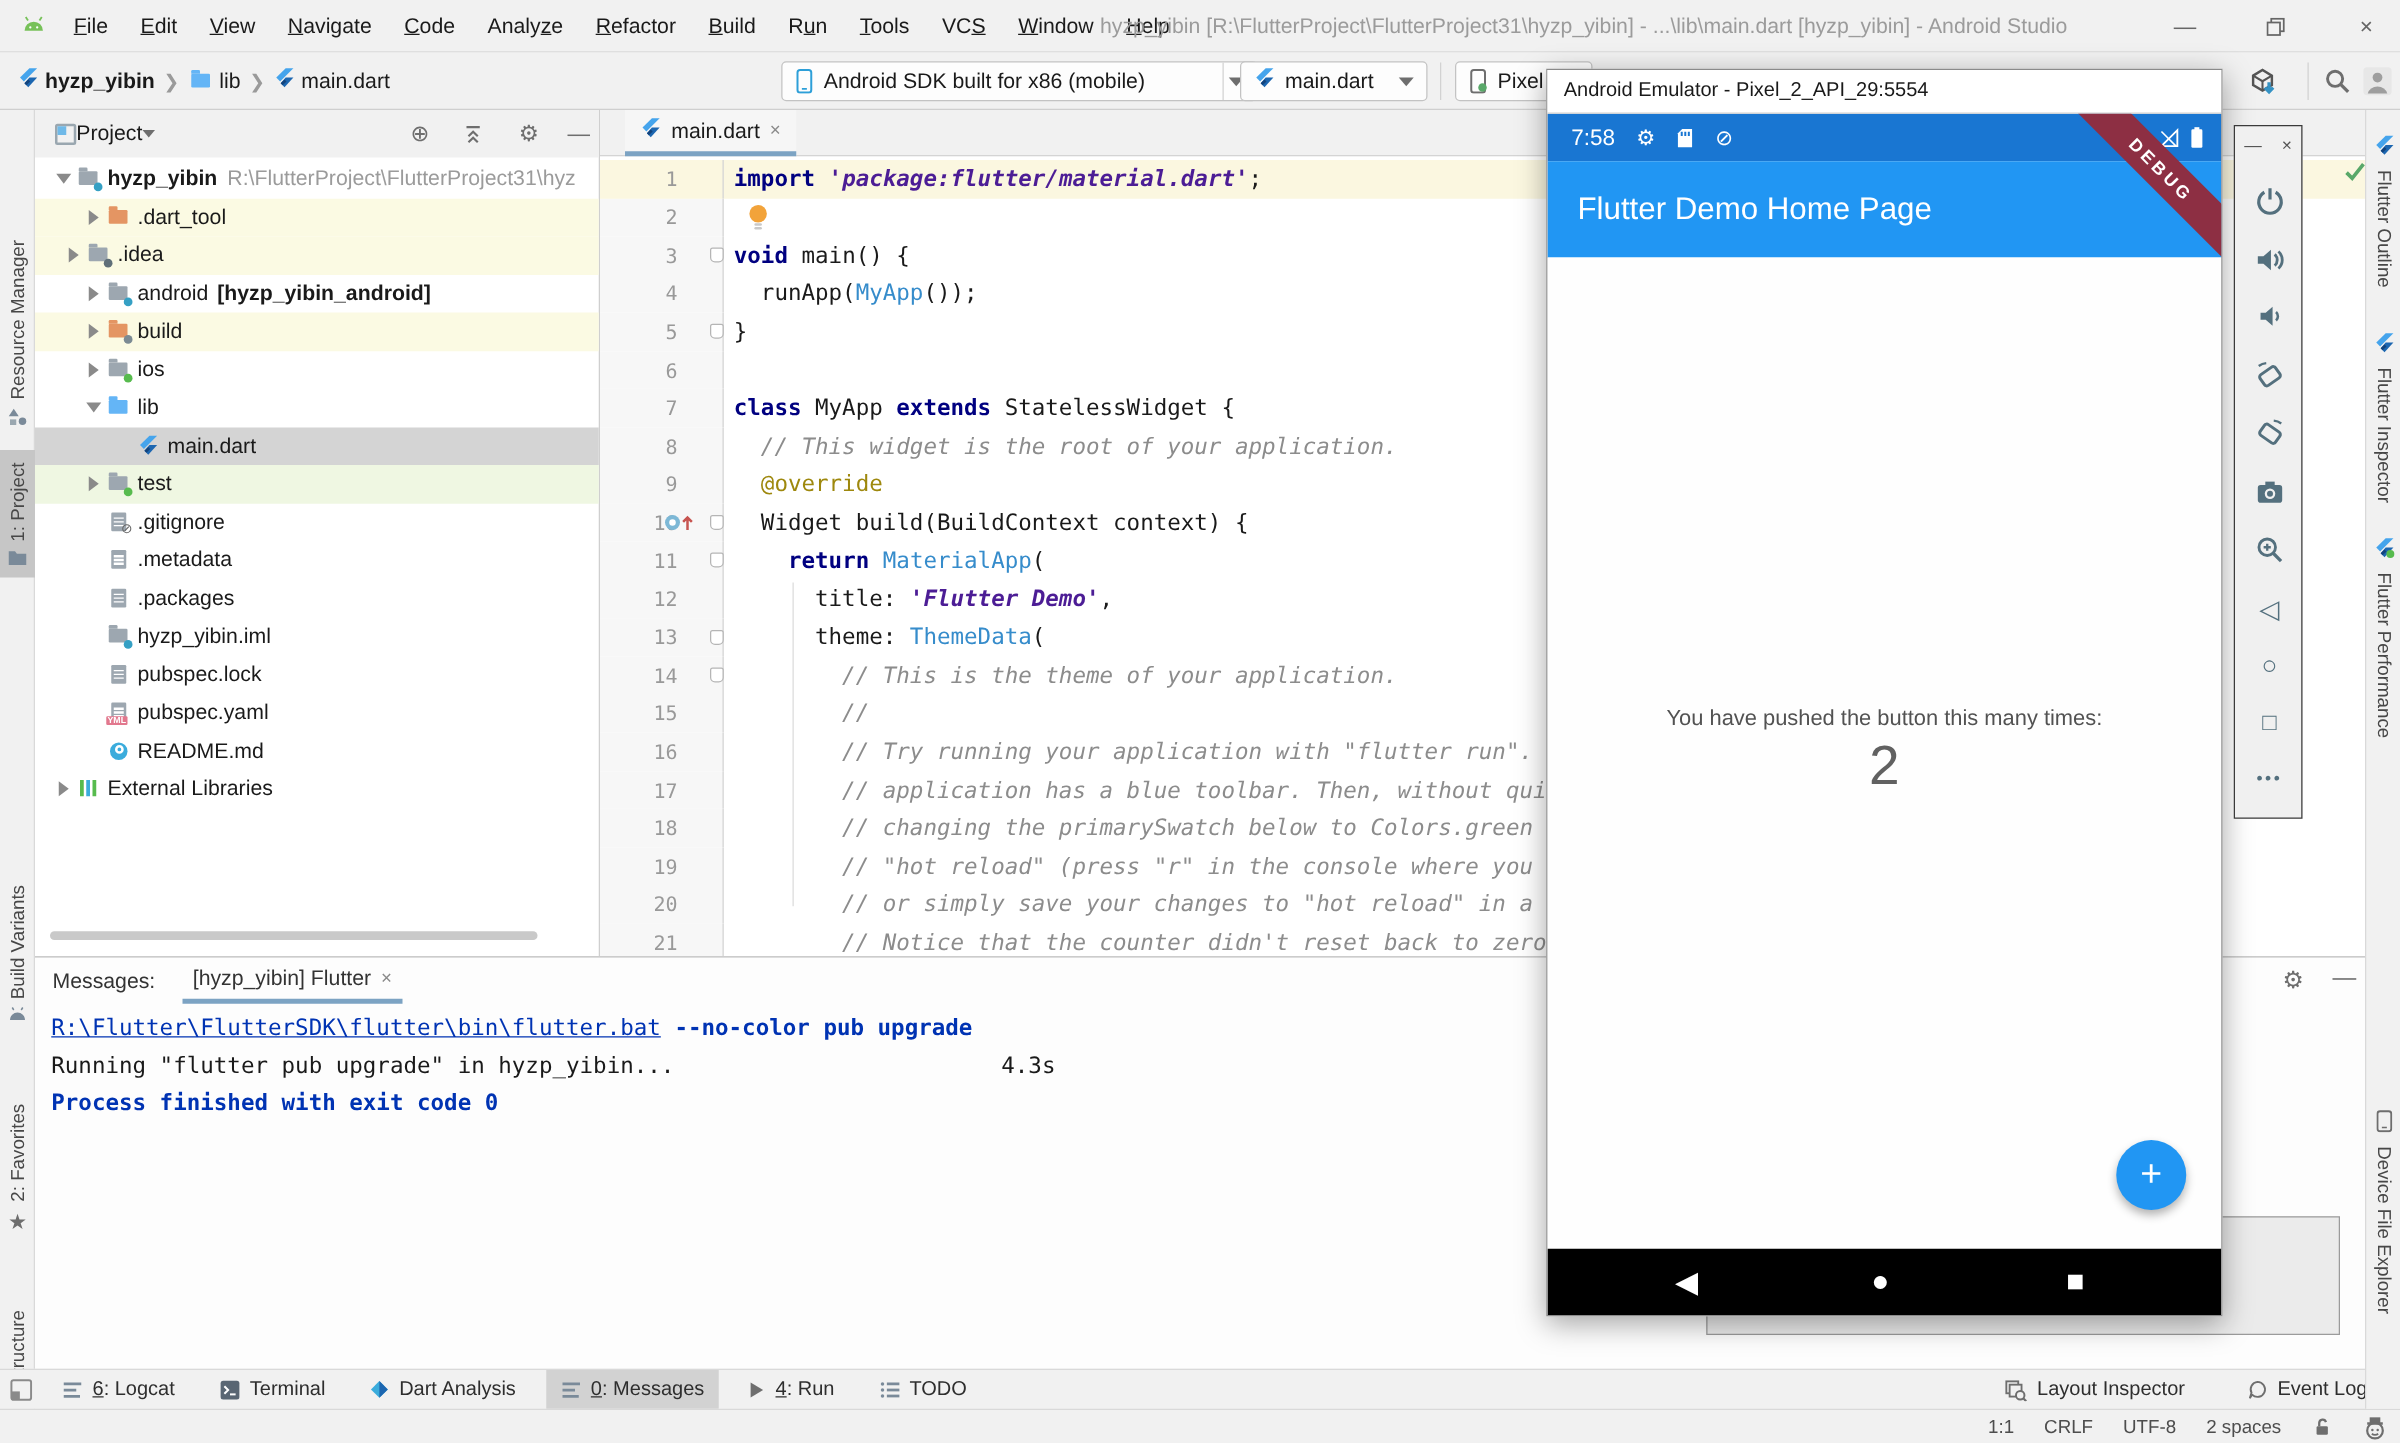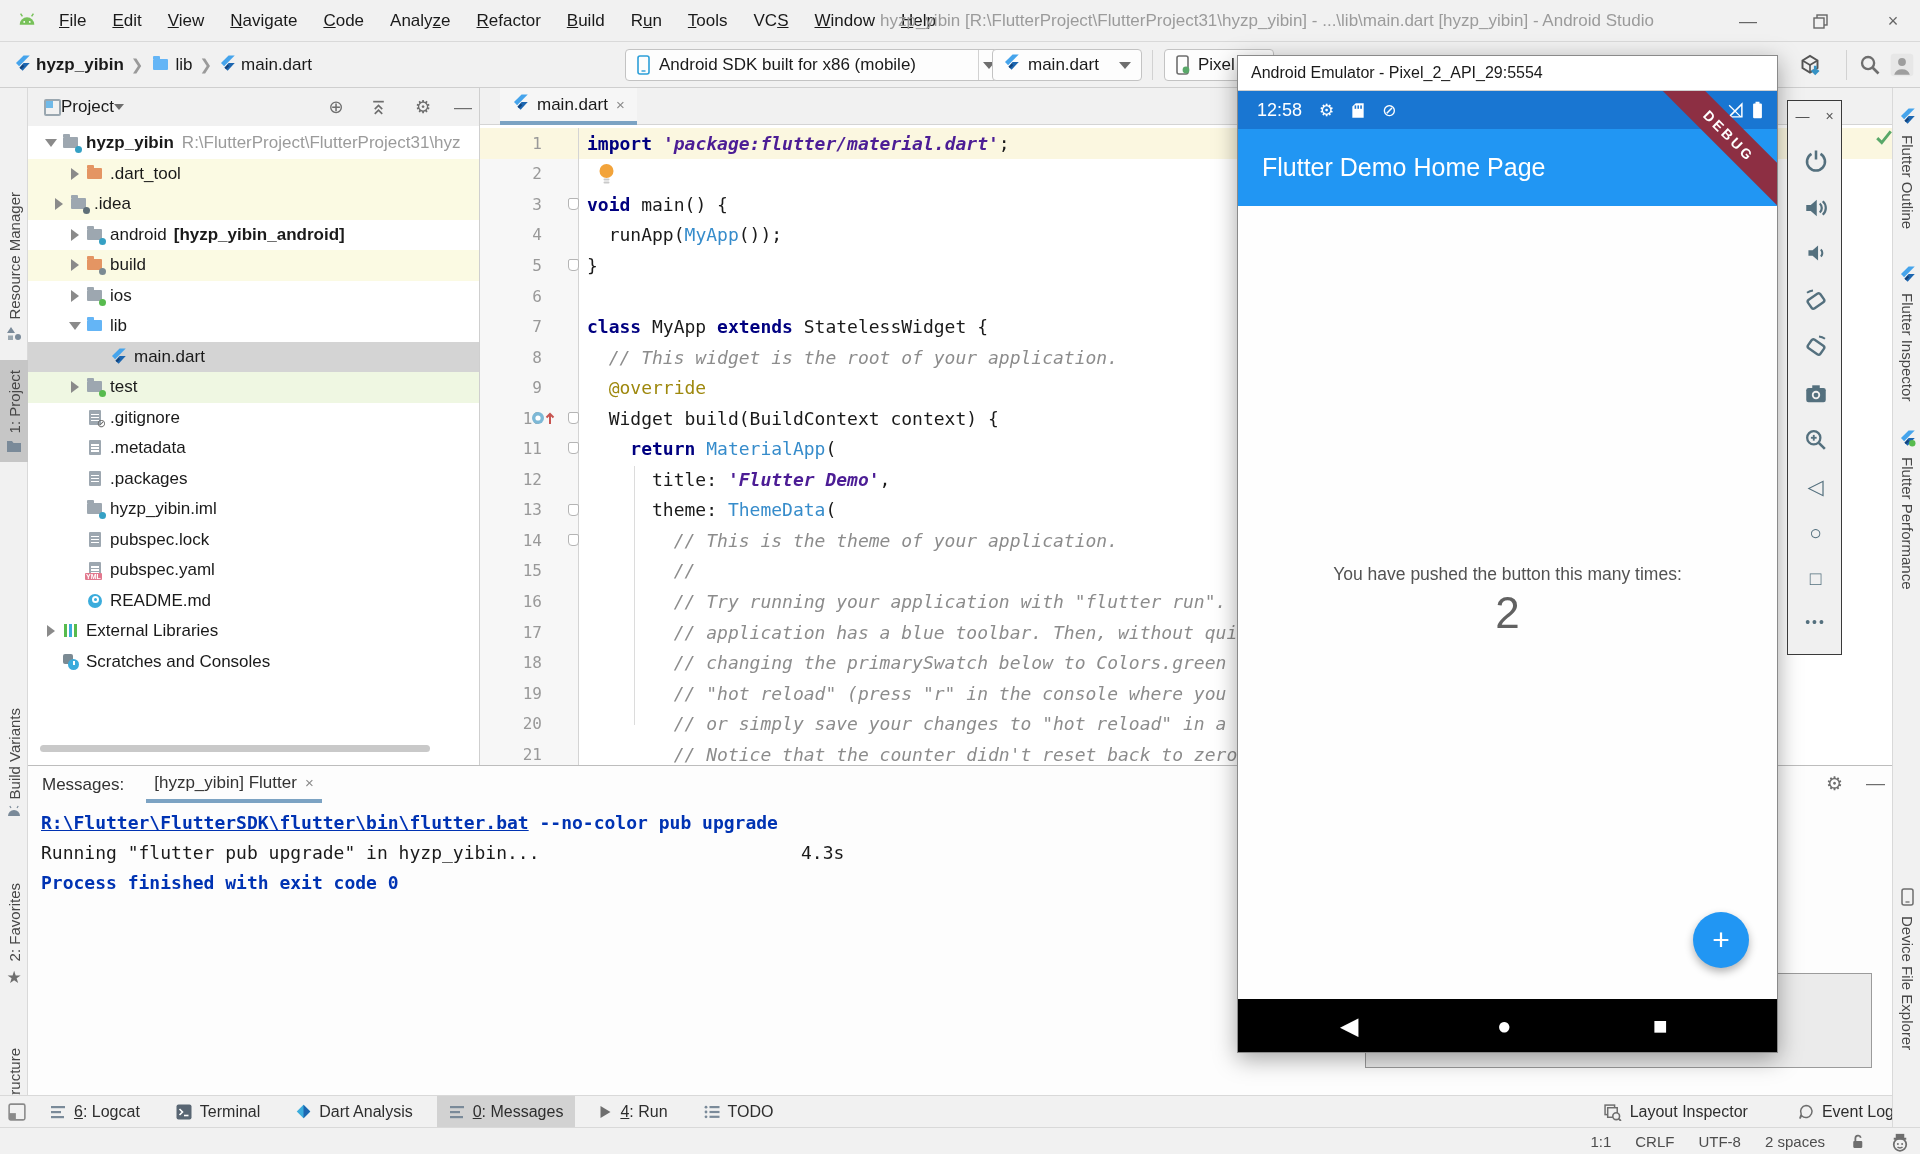--- a/index.html
+++ b/index.html
@@ -123,21 +123,21 @@
     background:#fdfdfd; border-top:1px solid #bdbdbd; }
   #msg-tabs { position:absolute; left:0; top:0; width:100%; height:37px; display:flex; align-items:center; }
   #msg-label { margin-left:14px; font-size:17px; color:#333; }
   #msg-tab { margin-left:22px; height:37px; display:flex; align-items:center; gap:8px;
     padding:0 8px; font-size:17px; color:#333; border-bottom:4px solid #7ca3c3; }
   #msg-gear { position:absolute; left:1798px; top:6px; font-size:19px; color:#6e6e6e; }
   #msg-min { position:absolute; left:1838px; top:6px; font-size:19px; color:#6e6e6e; }
   #msg-out { position:absolute; left:13px; top:42px; width:1600px;
     font-family:"DejaVu Sans Mono", monospace; font-size:18px; line-height:30px; }
   .m-line { position:relative; white-space:pre; }
-  .m-link { color:#0033b3; text-decoration:underline; font-weight:bold; }
+  .m-link { color:#0033b3; text-decoration:underline; font-weight:normal; }
   .m-sys  { color:#0033b3; font-weight:bold; }
   .m-plain{ color:#1a1a1a; }
   .m-dur  { position:absolute; left:760px; top:0; color:#1a1a1a; }
 
   
   #bottombar { position:absolute; left:0; top:1095px; width:1920px; height:32px;
     background:#f1f1f1; border-top:1px solid #d9d9d9; display:flex; align-items:center; }
   .bb-item { display:inline-flex; align-items:center; gap:8px; height:32px;
     padding:0 12px; font-size:16px; color:#2e2e2e; }
   .bb-item.sel { background:#d2d2d2; }
@@ -517,29 +517,20 @@
         <span class="arrow">
           <span class="arr-r"></span>
         </span>
         <span class="ticon">
           <span style="position:absolute;left:2px;top:2px;width:3px;height:13px;background:#57bb4e;"></span>
           <span style="position:absolute;left:7px;top:2px;width:3px;height:13px;background:#3bacdc;"></span>
           <span style="position:absolute;left:12px;top:2px;width:3px;height:13px;background:#57bb4e;"></span>
         </span>
         <span class="tlabel">External Libraries</span>
       </div>
-      <div class="trow" style="padding-left: 14px;">
-        <span class="arrow"></span>
-        <span class="ticon">
-          <span style="position:absolute;left:1px;top:1px;width:10px;height:10px;background:#7b8a93;border-radius:2px;"></span>
-          <span class="circ" style="left:6px;top:6px;width:11px;height:11px;background:#3bacdc;"></span>
-          <span style="position:absolute;left:11px;top:8px;width:1.5px;height:4px;background:#fff;"></span>
-        </span>
-        <span class="tlabel">Scratches and Consoles</span>
-      </div>
     </div>
   <div id="proj-hscroll"></div>
 </div>
 
 <div id="editor">
   <div id="tabbar">
     <div id="edit-tab">
       <span id="tab-flutter"><svg width="17" height="17" viewBox="0 0 16 16">
   <polygon points="9,0.5 14.8,0.5 4.8,10.5 1.9,7.6" fill="#45a4ec"></polygon>
   <polygon points="9,7.6 14.8,7.6 8.1,14.8 5.2,11.9" fill="#1c66b0"></polygon>
@@ -861,21 +852,21 @@
       <span class="vtext-r">Device File Explorer</span>
     </div>
   </div>
 
 <div id="ghost-dialog"></div>
 
 <div id="emulator">
   <div id="emu-title">Android Emulator - Pixel_2_API_29:5554</div>
   <div id="emu-screen">
     <div id="emu-status">
-      <span id="emu-time">12:58</span>
+      <span id="emu-time">7:58</span>
       <span class="est-ico">⚙</span>
       <span class="est-ico">
         <svg width="14" height="17" viewBox="0 0 12 15">
             <path d="M4,1 h7 v13 h-10 v-10 Z" fill="#fff"></path>
             <rect x="3" y="3" width="1.4" height="3" fill="#1976d2"></rect>
             <rect x="5.5" y="3" width="1.4" height="3" fill="#1976d2"></rect>
             <rect x="8" y="3" width="1.4" height="3" fill="#1976d2"></rect>
           </svg>
       </span>
       <span class="est-ico">⊘</span>

